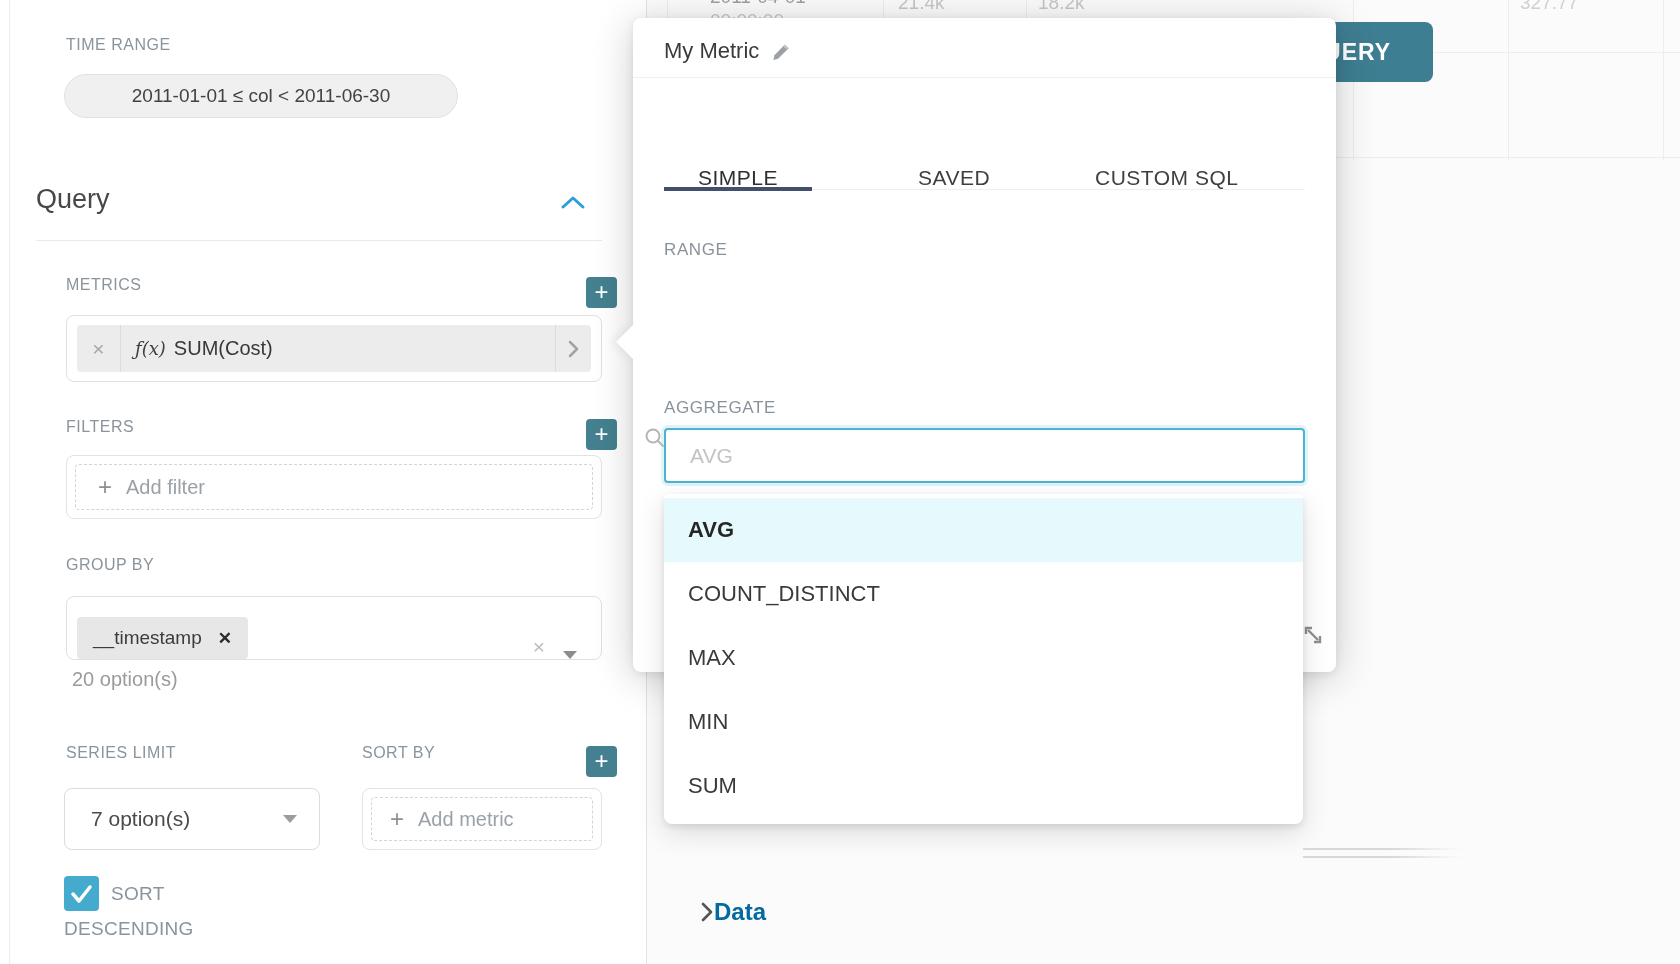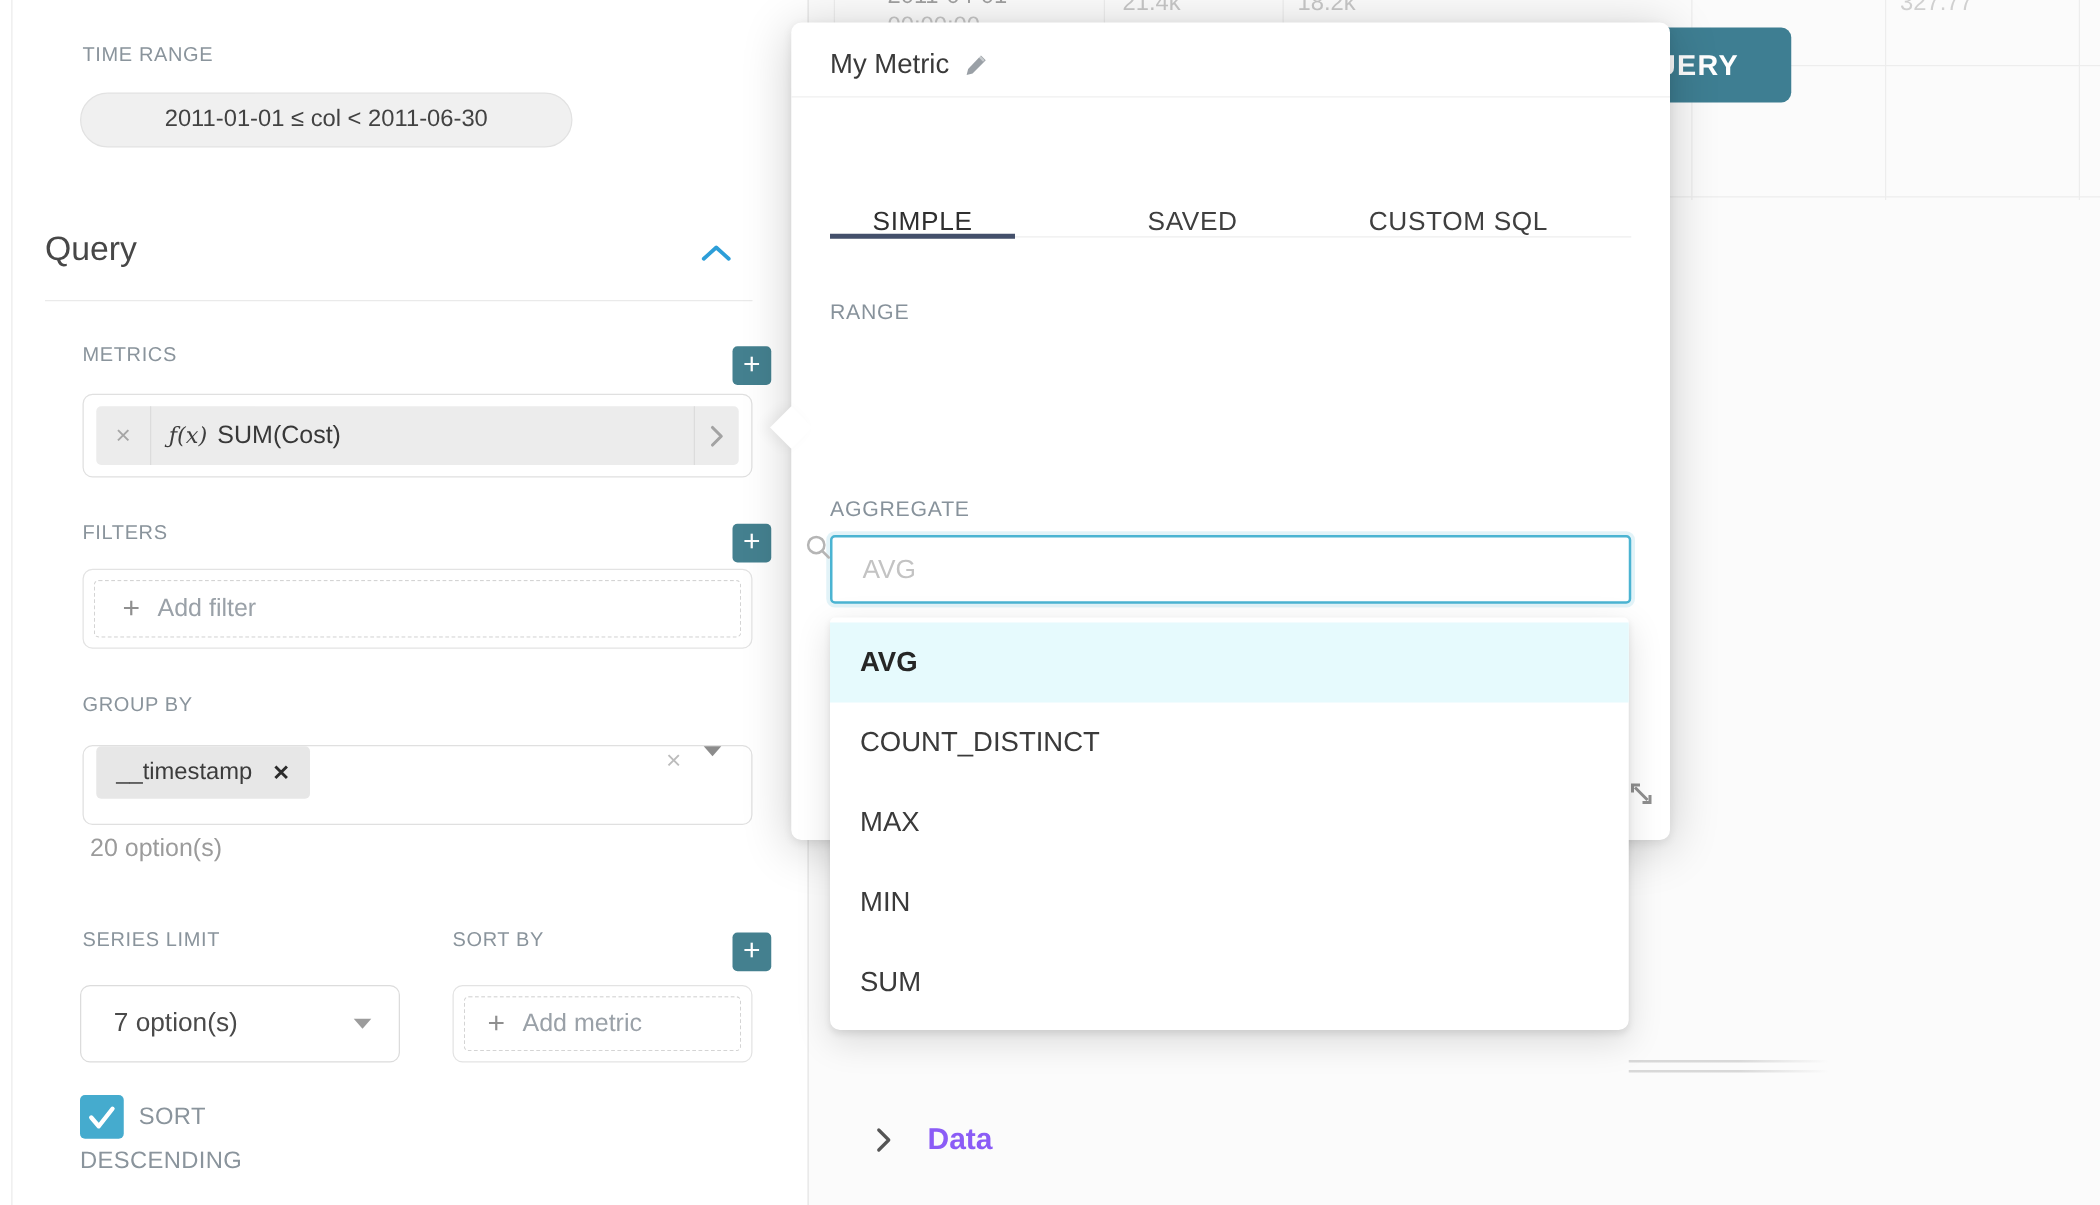--- a/index.html
+++ b/index.html
@@ -36,21 +36,21 @@
   .metric-name { font-size:20px; color:#383838; margin-left:8px; flex:1; }
   .metric-open { width:36px; align-self:stretch; border-left:1px solid #dcdcdc;
                  display:flex; align-items:center; justify-content:center; }
 
   .dashed-box { position:absolute; border:1px solid #e3e3e3; border-radius:8px; padding:8px; }
   .dashed-inner { width:100%; height:100%; border:1px dashed #d4d4d4; border-radius:4px;
                   display:flex; align-items:center; color:#9aa1a8; font-size:20px; }
   .dashed-plus { color:#8f8f8f; font-size:24px; margin:0 14px 0 22px; }
 
   .groupby-box { position:absolute; left:66px; top:596px; width:536px; height:64px;
-                 border:1px solid #e0e0e0; border-radius:8px; display:flex; align-items:flex-start; }
+                 border:1px solid #e0e0e0; border-radius:8px; display:flex; align-items:flex-end; }
   .gb-tag { margin-left:10px; background:#e7e7e7; border-radius:4px; height:42px;
             display:flex; align-items:center; padding:0 16px; font-size:19px; color:#3c3c3c; }
   .gb-tag-x { font-weight:700; font-size:17px; color:#2b2b2b; margin-left:16px; cursor:pointer; }
   .gb-clear { position:absolute; right:56px; font-size:21px; color:#bcbcbc; cursor:pointer; }
   .caret-down { position:absolute; right:24px; width:0; height:0;
                 border-left:7px solid transparent; border-right:7px solid transparent;
                 border-top:8px solid #8c8c8c; }
   .options-hint { position:absolute; left:72px; top:668px; font-size:20px; color:#9b9b9b; }
 
   .series-select { position:absolute; left:64px; top:788px; width:256px; height:62px;
@@ -74,21 +74,21 @@
   #run-query-btn { position:absolute; left:556px; top:22px; width:230px; height:60px;
                    background:#3e7e92; border-radius:8px; color:#ffffff; font-size:23px;
                    font-weight:600; letter-spacing:1px; text-align:center; line-height:60px;
                    z-index:5; cursor:pointer; }
 
   .handle-line { position:absolute; left:656px; width:160px; height:2px; z-index:3;
                  background:linear-gradient(to right, #d8d8d8 55%, rgba(216,216,216,0)); }
 
   #data-collapse { position:absolute; left:53px; top:898px; z-index:2; display:flex;
                    align-items:center; cursor:pointer; }
-  #data-collapse .label { font-size:24px; font-weight:700; color:#8b5cf6; margin-left:28px; }
+  #data-collapse .label { font-size:24px; font-weight:700; color:#0369a1; }
 
   
   #metric-popover { position:absolute; left:633px; top:18px; width:703px; height:654px;
                     background:#ffffff; border-radius:8px; z-index:20;
                     box-shadow:0 6px 40px rgba(0,0,0,.20), 0 2px 8px rgba(0,0,0,.08); }
   #metric-popover::before { content:""; position:absolute; left:-12px; top:312px;
                     width:24px; height:24px; background:#ffffff; transform:rotate(45deg);
                     box-shadow:-4px 4px 10px rgba(0,0,0,.06); }
   .pop-header { position:absolute; left:0; top:0; width:100%; height:60px;
                 border-bottom:1px solid #f0f0f0; }

